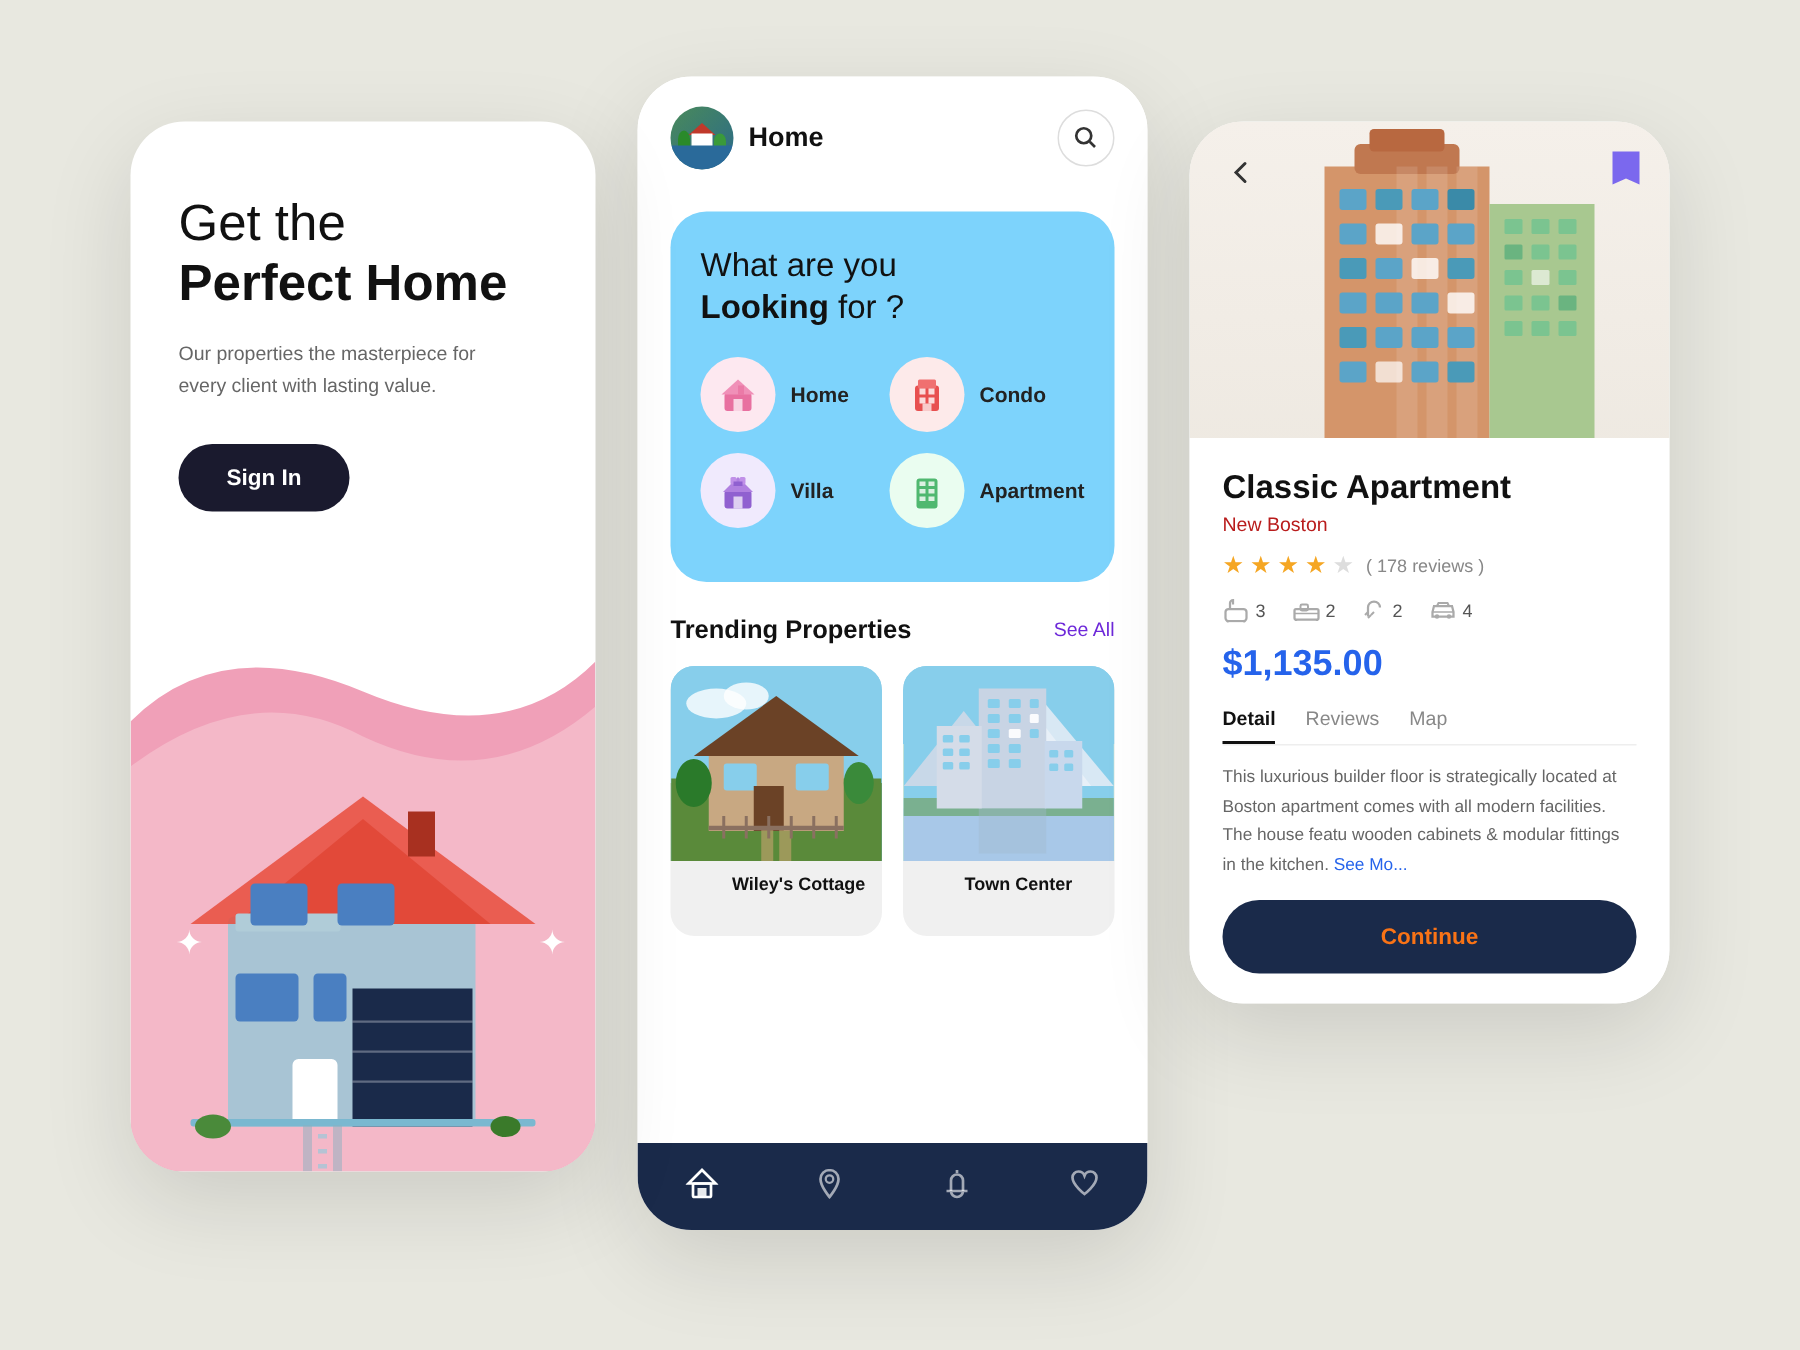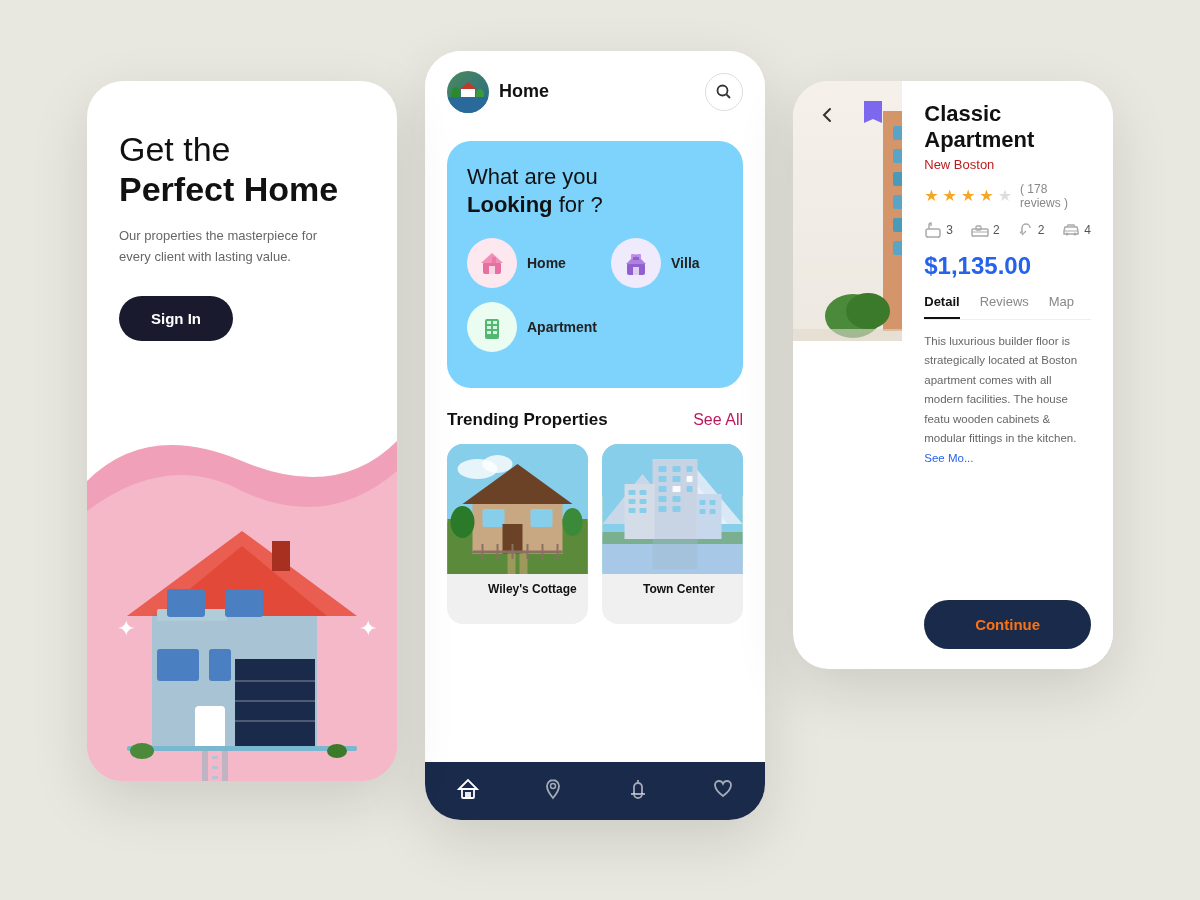--- a/index.html
+++ b/index.html
@@ -163,22 +163,22 @@
       align-items: center;
       justify-content: space-between;
       margin-bottom: 14px;
     }
     .trending-title {
       font-size: 17px;
       font-weight: 800;
       color: #111;
     }
     .see-all {
-      font-size: 16px;
-      color: #be185d;
+      font-size: 13px;
+      color: #6d28d9;
       cursor: pointer;
     }
     .properties-row {
       display: flex;
       gap: 14px;
     }
     .property-card {
       flex: 1;
       border-radius: 16px;
       overflow: hidden;
@@ -208,21 +208,21 @@
       color: rgba(255,255,255,0.6);
       font-size: 20px;
     }
     .nav-item.active { color: #fff; }
 
     
     .screen-3 {
       width: 320px;
       height: 588px;
       display: flex;
-      flex-direction: row;
+      flex-direction: column;
       position: relative;
     }
     .building-hero {
       width: 100%;
       height: 260px;
       background: #f0ede8;
       position: relative;
       overflow: hidden;
     }
     .back-btn {
@@ -459,20 +459,34 @@
           <div class="category-item">
             <div class="category-icon-wrap cat-pink">
               <svg width="28" height="28" viewBox="0 0 28 28">
                 <rect x="5" y="13" width="18" height="12" fill="#e870a0" rx="2"></rect>
                 <polygon points="3,14 14,4 25,14" fill="#f090b8"></polygon>
                 <rect x="11" y="17" width="6" height="8" fill="#fff" opacity="0.7"></rect>
                 <rect x="14" y="8" width="4" height="6" fill="#e870a0" opacity="0.7"></rect>
               </svg>
             </div>
             <span class="category-label">Home</span>
+          </div>
+          <div class="category-item">
+            <div class="category-icon-wrap cat-red">
+              <svg width="28" height="28" viewBox="0 0 28 28">
+                <rect x="6" y="8" width="16" height="17" fill="#e85050" rx="2"></rect>
+                <rect x="8" y="4" width="12" height="6" fill="#f07070" rx="1"></rect>
+                <rect x="9" y="10" width="4" height="4" fill="#fff" opacity="0.8"></rect>
+                <rect x="15" y="10" width="4" height="4" fill="#fff" opacity="0.8"></rect>
+                <rect x="9" y="16" width="4" height="4" fill="#fff" opacity="0.8"></rect>
+                <rect x="15" y="16" width="4" height="4" fill="#fff" opacity="0.8"></rect>
+                <rect x="11" y="20" width="6" height="5" fill="#fff" opacity="0.7"></rect>
+              </svg>
+            </div>
+            <span class="category-label">Condo</span>
           </div>
           <div class="category-item">
             <div class="category-icon-wrap cat-purple">
               <svg width="28" height="28" viewBox="0 0 28 28">
                 <rect x="5" y="14" width="18" height="12" fill="#9060d0" rx="2"></rect>
                 <polygon points="4,15 14,5 24,15" fill="#b080e0"></polygon>
                 <rect x="9" y="5" width="4" height="5" fill="#c090e8" rx="1"></rect>
                 <rect x="15" y="5" width="4" height="5" fill="#c090e8" rx="1"></rect>
                 <rect x="11" y="8" width="6" height="3" fill="#9060d0"></rect>
                 <rect x="11" y="18" width="6" height="8" fill="#fff" opacity="0.7"></rect>

